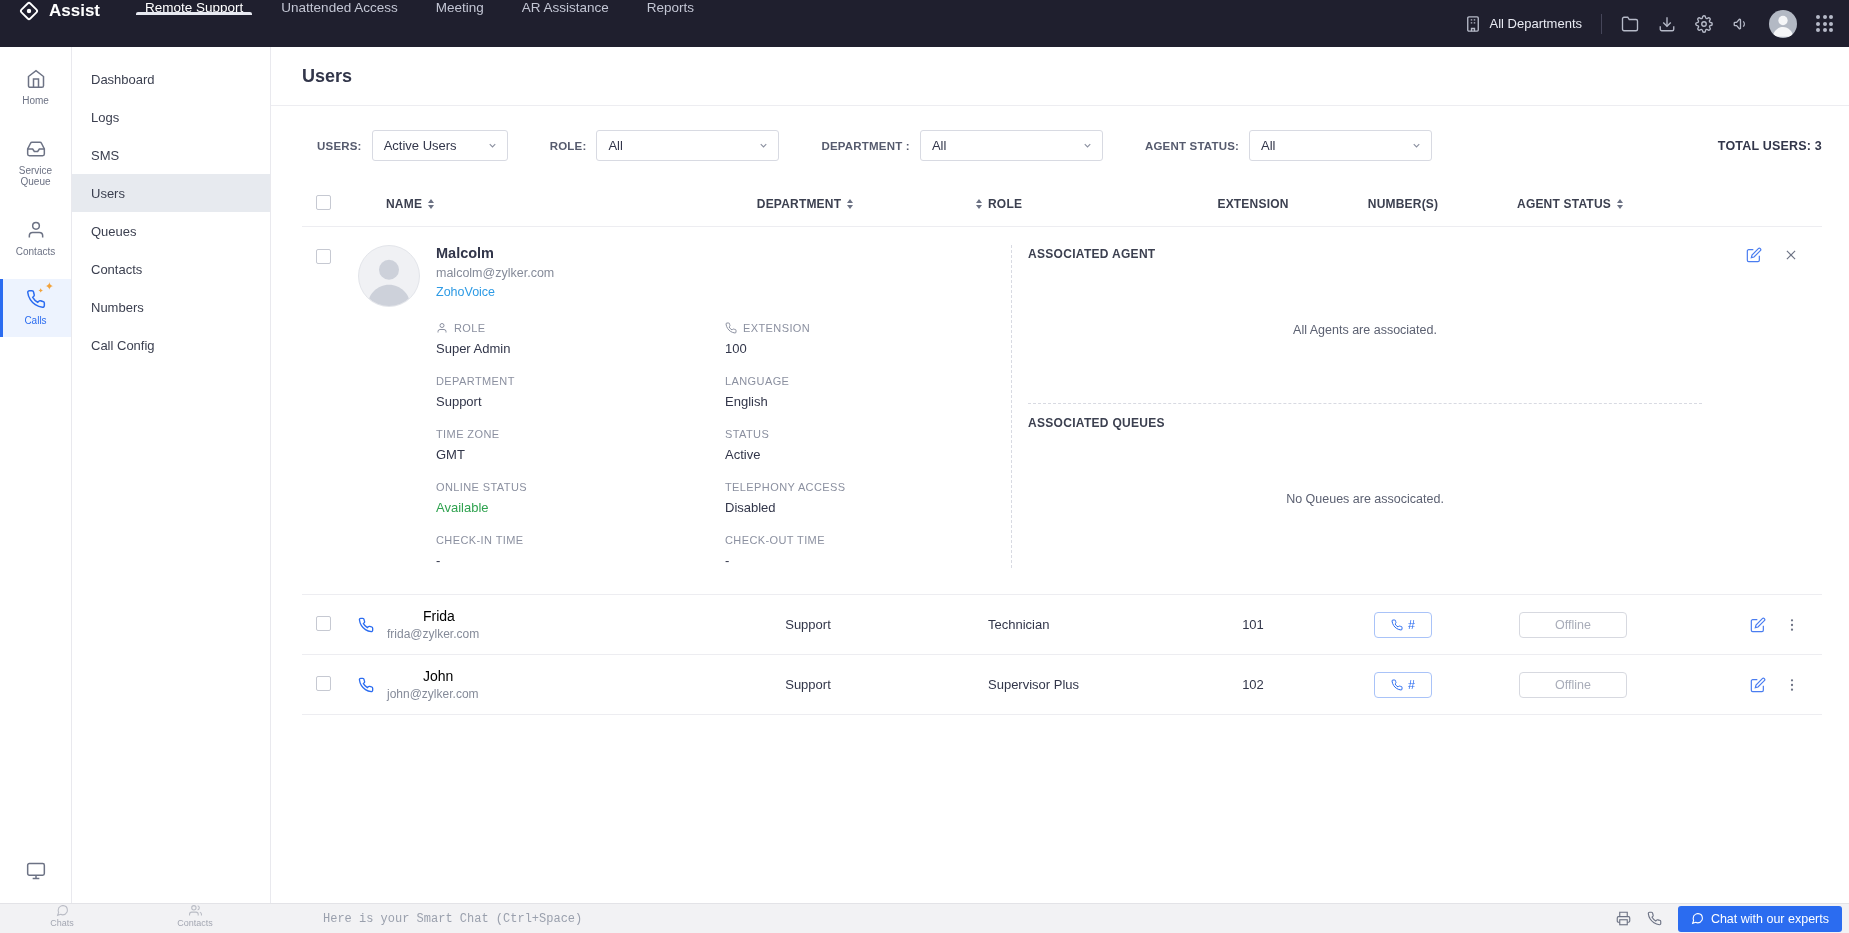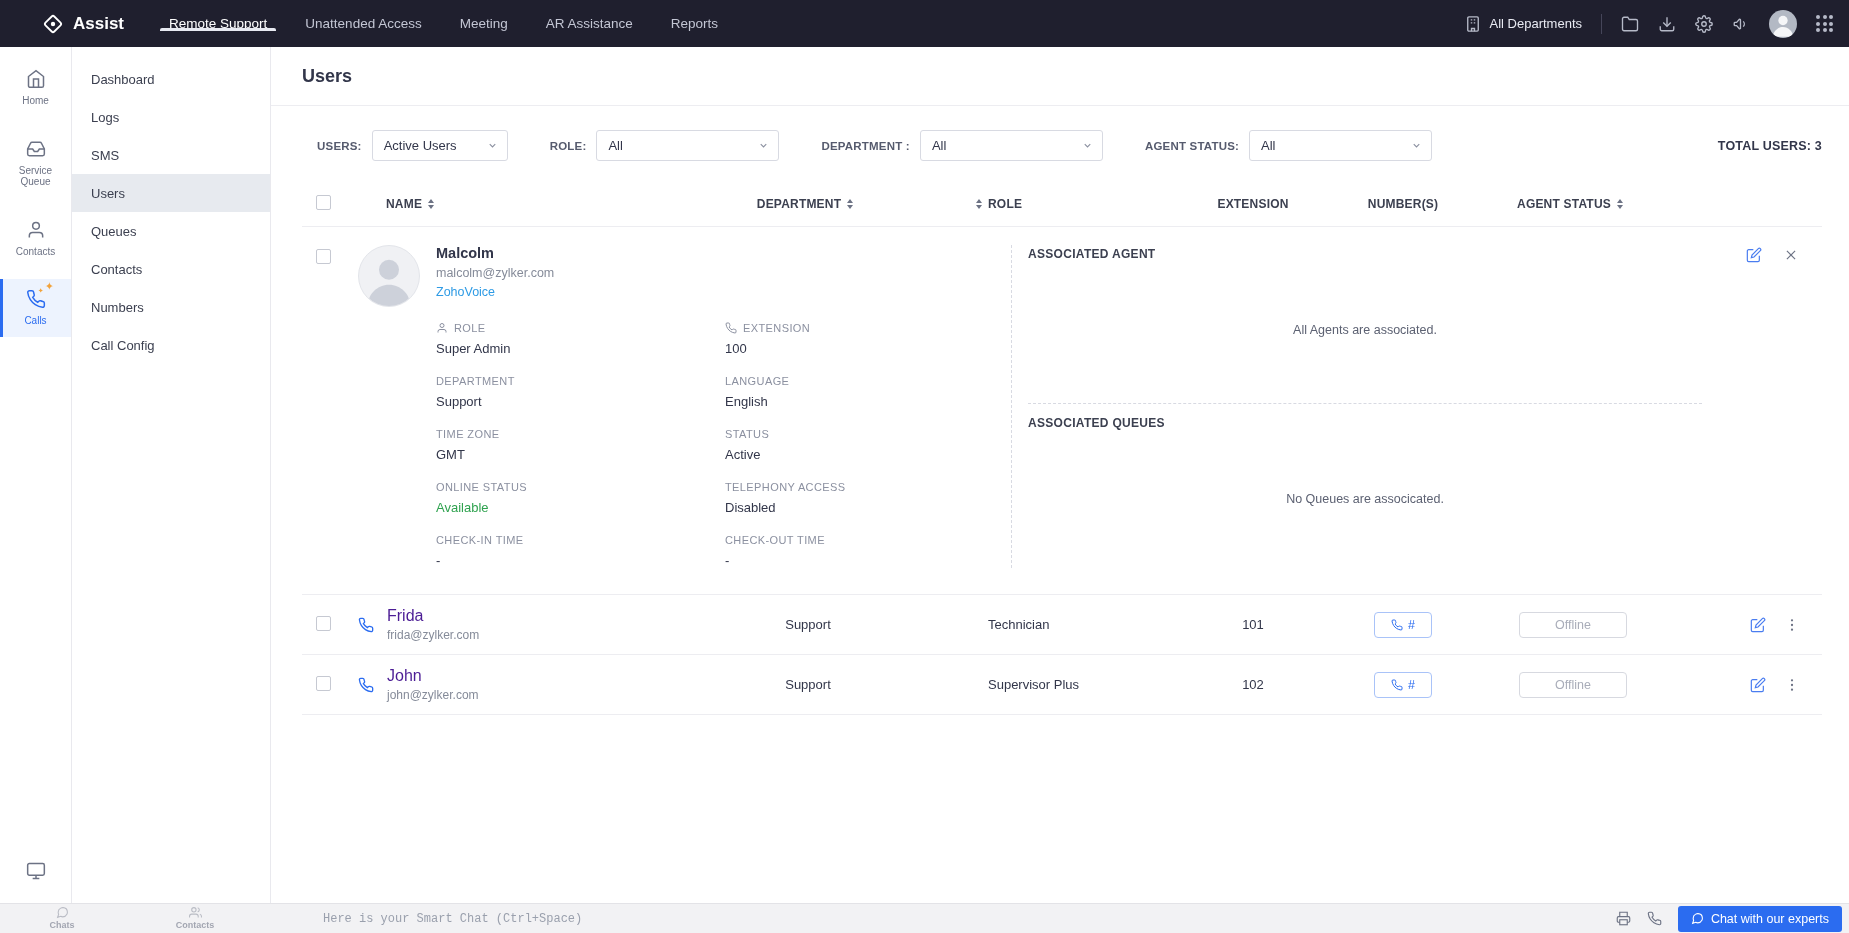--- a/index.html
+++ b/index.html
@@ -6,21 +6,21 @@
   html,body { width:1849px; height:933px; }
   body {
     font-family:"Liberation Sans","DejaVu Sans",sans-serif;
     background:#ffffff; color:#3d4152; overflow:hidden;
     display:flex; flex-direction:column;
   }
   svg { display:block; }
 
   
   .topbar { height:47px; background:#1f1f2e; display:flex; justify-content:space-between; align-items:stretch; flex:0 0 47px; }
-  .tb-left { display:flex; align-items:center;margin-left:24px; }
+  .tb-left { display:flex; align-items:flex-start; }
   .brand { display:flex; align-items:center; gap:9px; padding:0 26px 0 18px; color:#fff; font-size:17px; font-weight:700; }
   .tb-nav { display:flex; align-items:stretch; }
   .tb-nav .nav-item { display:flex; align-items:center; padding:0 19px; color:#c3c6d4; font-size:13.5px; cursor:pointer; position:relative; }
   .tb-nav .nav-item.active { color:#ffffff; }
   .tb-nav .nav-item.active::after { content:""; position:absolute; left:10px; right:10px; bottom:0; height:3px; background:#e7e9f1; border-radius:2px 2px 0 0; }
   .tb-right { display:flex; align-items:center; gap:19px; padding-right:16px; }
   .departments { display:flex; align-items:center; gap:8px; color:#e8eaf2; font-size:13px; cursor:pointer; }
   .tb-divider { width:1px; height:20px; background:#454559; }
   .tb-icon { width:18px; height:18px; color:#b6bac8; cursor:pointer; }
   .tb-avatar { width:28px; height:28px; border-radius:50%; background:#b3b9c4; overflow:hidden; cursor:pointer; }
@@ -96,32 +96,32 @@
   .assoc-divider { border-top:1px dashed #d8dae2; margin:4px 0 12px; }
   .card-actions { position:absolute; top:20px; right:24px; display:flex; align-items:center; gap:22px; }
   .icon-edit { width:16px; height:16px; color:#4a7df0; cursor:pointer; }
   .icon-close { width:14px; height:14px; color:#6c7284; cursor:pointer; }
   .icon-kebab { width:16px; height:16px; color:#6c7284; cursor:pointer; }
 
   
   .trow { height:60px; border-bottom:1px solid #ededf1; font-size:13px; color:#32364a; }
   .row-name { display:flex; align-items:center; gap:13px; }
   .row-phone { width:16px; height:16px; color:#2b6cf0; flex:0 0 16px; }
-  .rn-name { font-size:16px; color:#4c1d95; }
+  .rn-name { font-size:14px; color:#000000;margin-left:36px; }
   .rn-email { font-size:12px; color:#858b99; margin-top:3px; }
   .cell-center { text-align:center; }
   .cell-role { padding-left:60px; }
   .num-btn { width:58px; height:26px; border:1px solid #a9c3f8; border-radius:4px; color:#2b6cf0; background:#fff; display:flex; align-items:center; justify-content:center; gap:5px; font-size:12.5px; margin:0 auto; cursor:pointer; }
   .num-btn svg { width:12px; height:12px; }
   .offline-btn { width:108px; height:26px; border:1px solid #d7d9e0; border-radius:4px; color:#a9adb9; background:#fff; font-size:12.5px; display:flex; align-items:center; justify-content:center; margin:0 auto; cursor:default; }
   .row-actions { display:flex; align-items:center; justify-content:flex-end; gap:18px; padding-right:22px; }
 
   
   .bottombar { height:30px; flex:0 0 30px; background:#f2f2f4; border-top:1px solid #e3e3e7; display:flex; align-items:center; }
-  .taskbar { display:flex; align-items:center; height:100%;font-weight:bold; }
+  .taskbar { display:flex; align-items:flex-start; height:100%; }
   .task-item { width:76px; display:flex; flex-direction:column; align-items:center; gap:1px; color:#9599a6; font-size:9px; padding-bottom:1px; cursor:pointer; opacity:.85; }
   .task-item:first-child { margin-left:24px; }
   .task-item + .task-item { margin-left:57px; }
   .task-item svg { width:13px; height:13px; opacity:.7; }
   .smart-chat { flex:1; margin-left:60px; border:none; background:transparent; font-size:12px; color:#3d4152; outline:none; padding-left:30px; font-family:Liberation Mono, monospace; }
   .smart-chat::placeholder { color:#9aa0ad; }
   .bb-right { display:flex; align-items:center; gap:16px; margin-right:7px; }
   .bb-icon { width:15px; height:15px; color:#6c7284; cursor:pointer; }
   .experts-btn { height:26px; padding:0 13px; background:#2b6cf0; color:#fff; border:none; border-radius:3px; font-size:12.5px; font-family:inherit; display:flex; align-items:center; gap:7px; cursor:pointer; }
   .experts-btn svg { width:13px; height:13px; }

